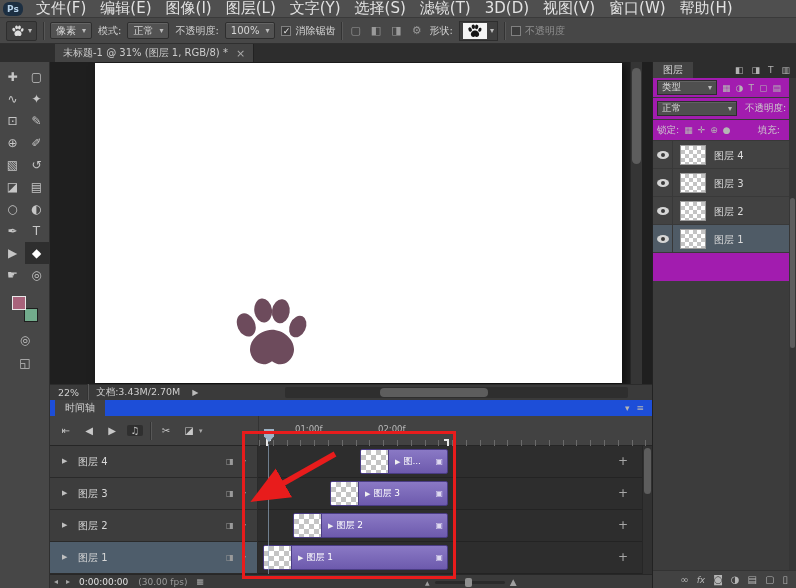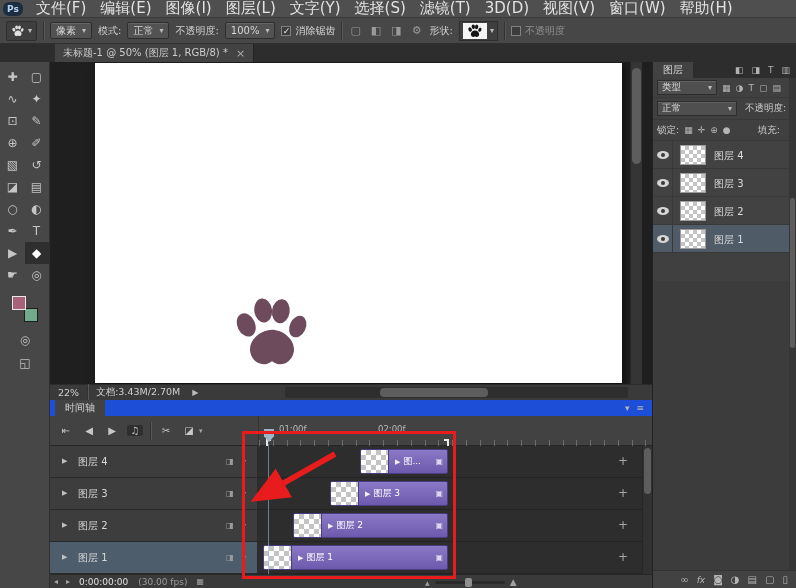--- a/index.html
+++ b/index.html
@@ -98,21 +98,21 @@
 .tlb-ic{color:#a5a5a5;font-size:8px;padding:0 4px}
 .tctime{padding:0 5px;color:#e0e0e0}
 .tfps{color:#9b9b9b;padding:0 5px}
 .zoomctl{position:absolute;left:375px;top:0;height:14px;display:flex;align-items:center;gap:5px}
 .hillS{font-size:6px;color:#a0a0a0}
 .hillL{font-size:9px;color:#a0a0a0}
 .ztrack{width:70px;height:3px;background:#2a2a2a;position:relative;border-radius:2px}
 .zthumb{position:absolute;left:30px;top:-3px;width:7px;height:9px;background:#8f8f8f;border-radius:2px}
 
 
-.rightpanel{position:absolute;left:652px;top:62px;width:144px;height:526px;background:#404040;border-left:1px solid #222}
+.rightpanel{position:absolute;left:652px;top:62px;width:144px;height:526px;background:#a21caf;border-left:1px solid #222}
 .rphead{position:absolute;top:0;left:0;width:100%;height:16px;background:#2d2d2d}
 .rptab{position:absolute;left:0;top:0;height:16px;background:#424242;padding:0 10px;line-height:16px;font-size:10px;color:#d8d8d8}
 .rpics{position:absolute;right:6px;top:0;display:flex;gap:8px;line-height:16px;font-size:9px;color:#b2b2b2}
 .filterrow{position:absolute;top:16px;left:0;width:100%;height:20px;border-bottom:1px solid #383838;display:flex;align-items:center;padding:0 4px;gap:5px}
 .pdrop{display:flex;align-items:center;justify-content:space-between;background:#4f4f4f;border:1px solid #2d2d2d;box-shadow:inset 0 1px 0 #616161;height:15px;padding:0 4px;font-size:9.5px;color:#ddd}
 .pdrop.w1{width:60px}.pdrop.w2{width:80px}
 .fico{font-size:9px;color:#b5b5b5}
 .blendrow{position:absolute;top:36px;left:0;width:100%;height:22px;border-bottom:1px solid #383838;display:flex;align-items:center;padding:0 4px}
 .llabel{font-size:9.5px;color:#cdcdcd;white-space:nowrap}
 .blendrow .llabel{margin-left:8px}
@@ -216,21 +216,21 @@
   </div>
   <div class="vdiv"></div>
   <label class="chk dim">
     <span class="box"></span>
     <span>不透明度</span>
   </label>
 </div>
 
 <div class="tabbar">
   <div class="doctab">
-    <span>未标题-1 @ 50% (图层 1, RGB/8) *</span>
+    <span>未标题-1 @ 31% (图层 1, RGB/8) *</span>
     <span class="tclose">×</span>
   </div>
 </div>
 
 <div class="toolbar">
   <div class="tgrid">
     <div class="tool">✚</div>
     <div class="tool">▢</div>
     <div class="tool">∿</div>
     <div class="tool">✦</div>
@@ -291,21 +291,21 @@
   <div class="tlcontrols">
     <span class="tbtn">⇤</span>
     <span class="tbtn">◀</span>
     <span class="tbtn">▶</span>
     <span class="tbtn pressed">♫</span>
     <div class="vdiv"></div>
     <span class="tbtn">✂</span>
     <span class="tbtn">◪</span>
     <span class="ddsm">▾</span>
     <div class="ruler">
-      <span class="rlab" style="left:20px">01:00f</span>
+      <span class="rlab" style="left:36px">01:00f</span>
       <span class="rlab" style="left:119px">02:00f</span>
       <div class="wab" style="left:7px"></div>
       <div class="wab r" style="left:185px"></div>
     </div>
     <div class="playhead"></div>
   </div>
   <div class="playline"></div>
 
   <div class="trow r0">
     <div class="thead">

